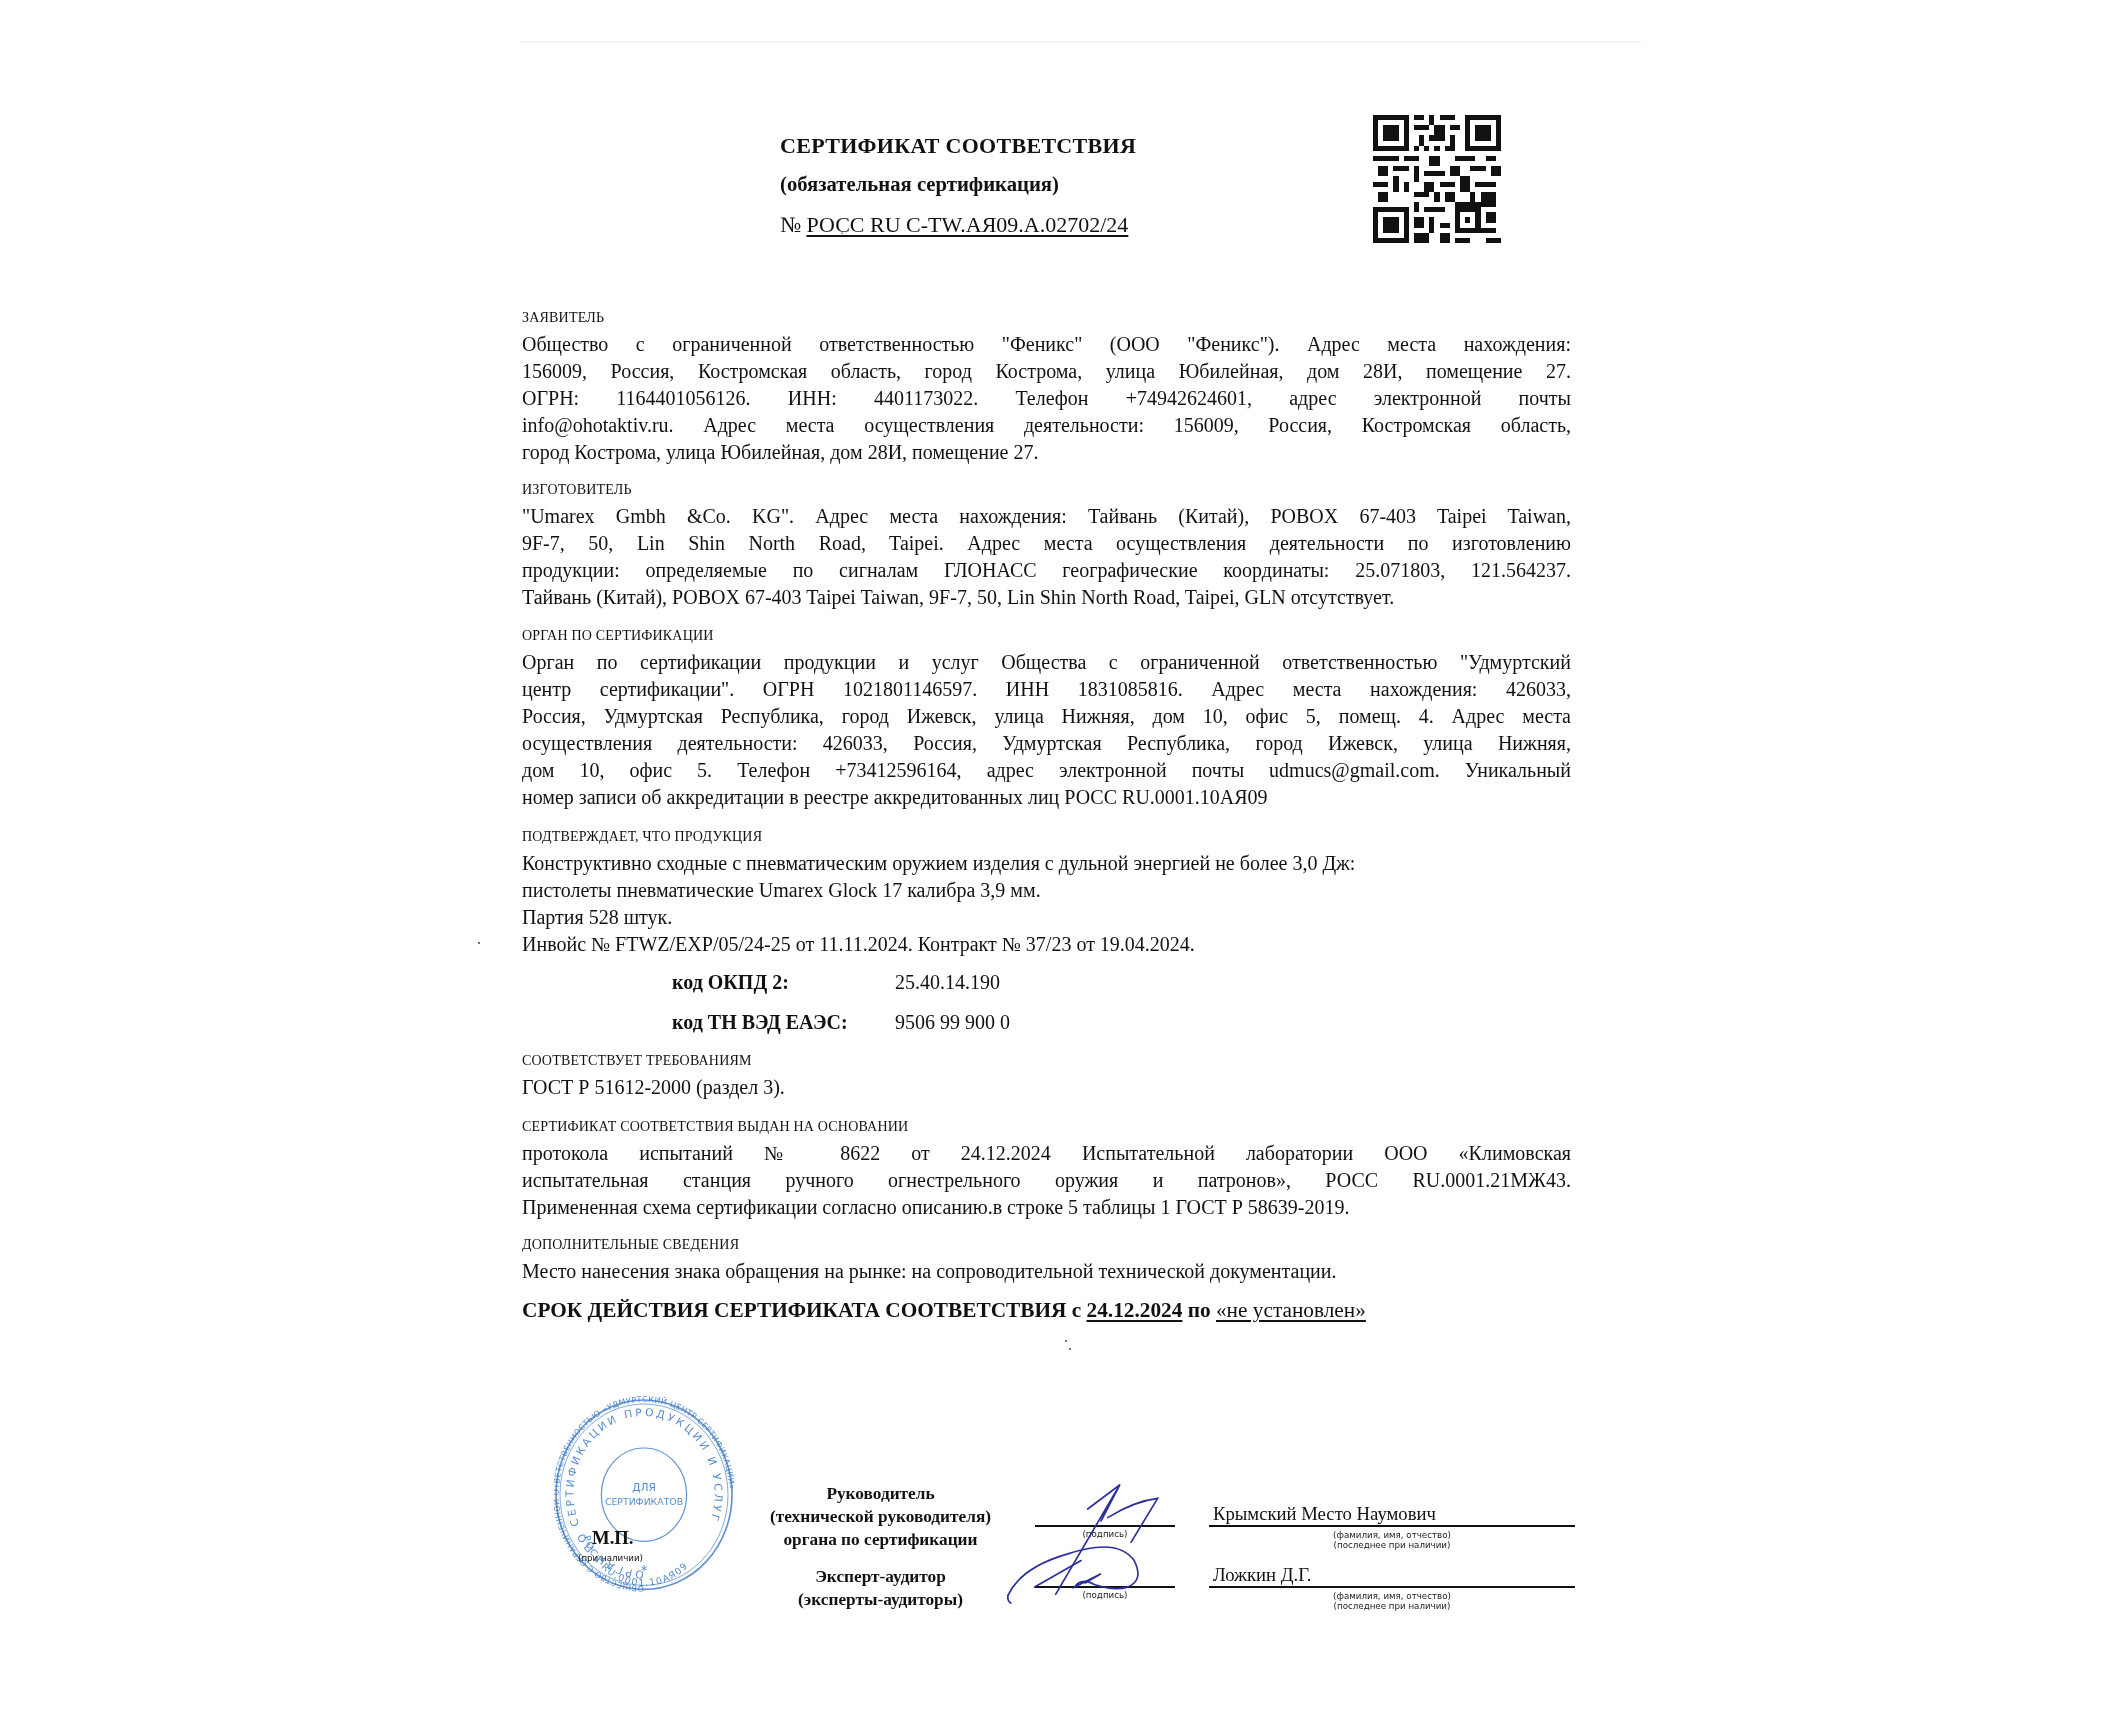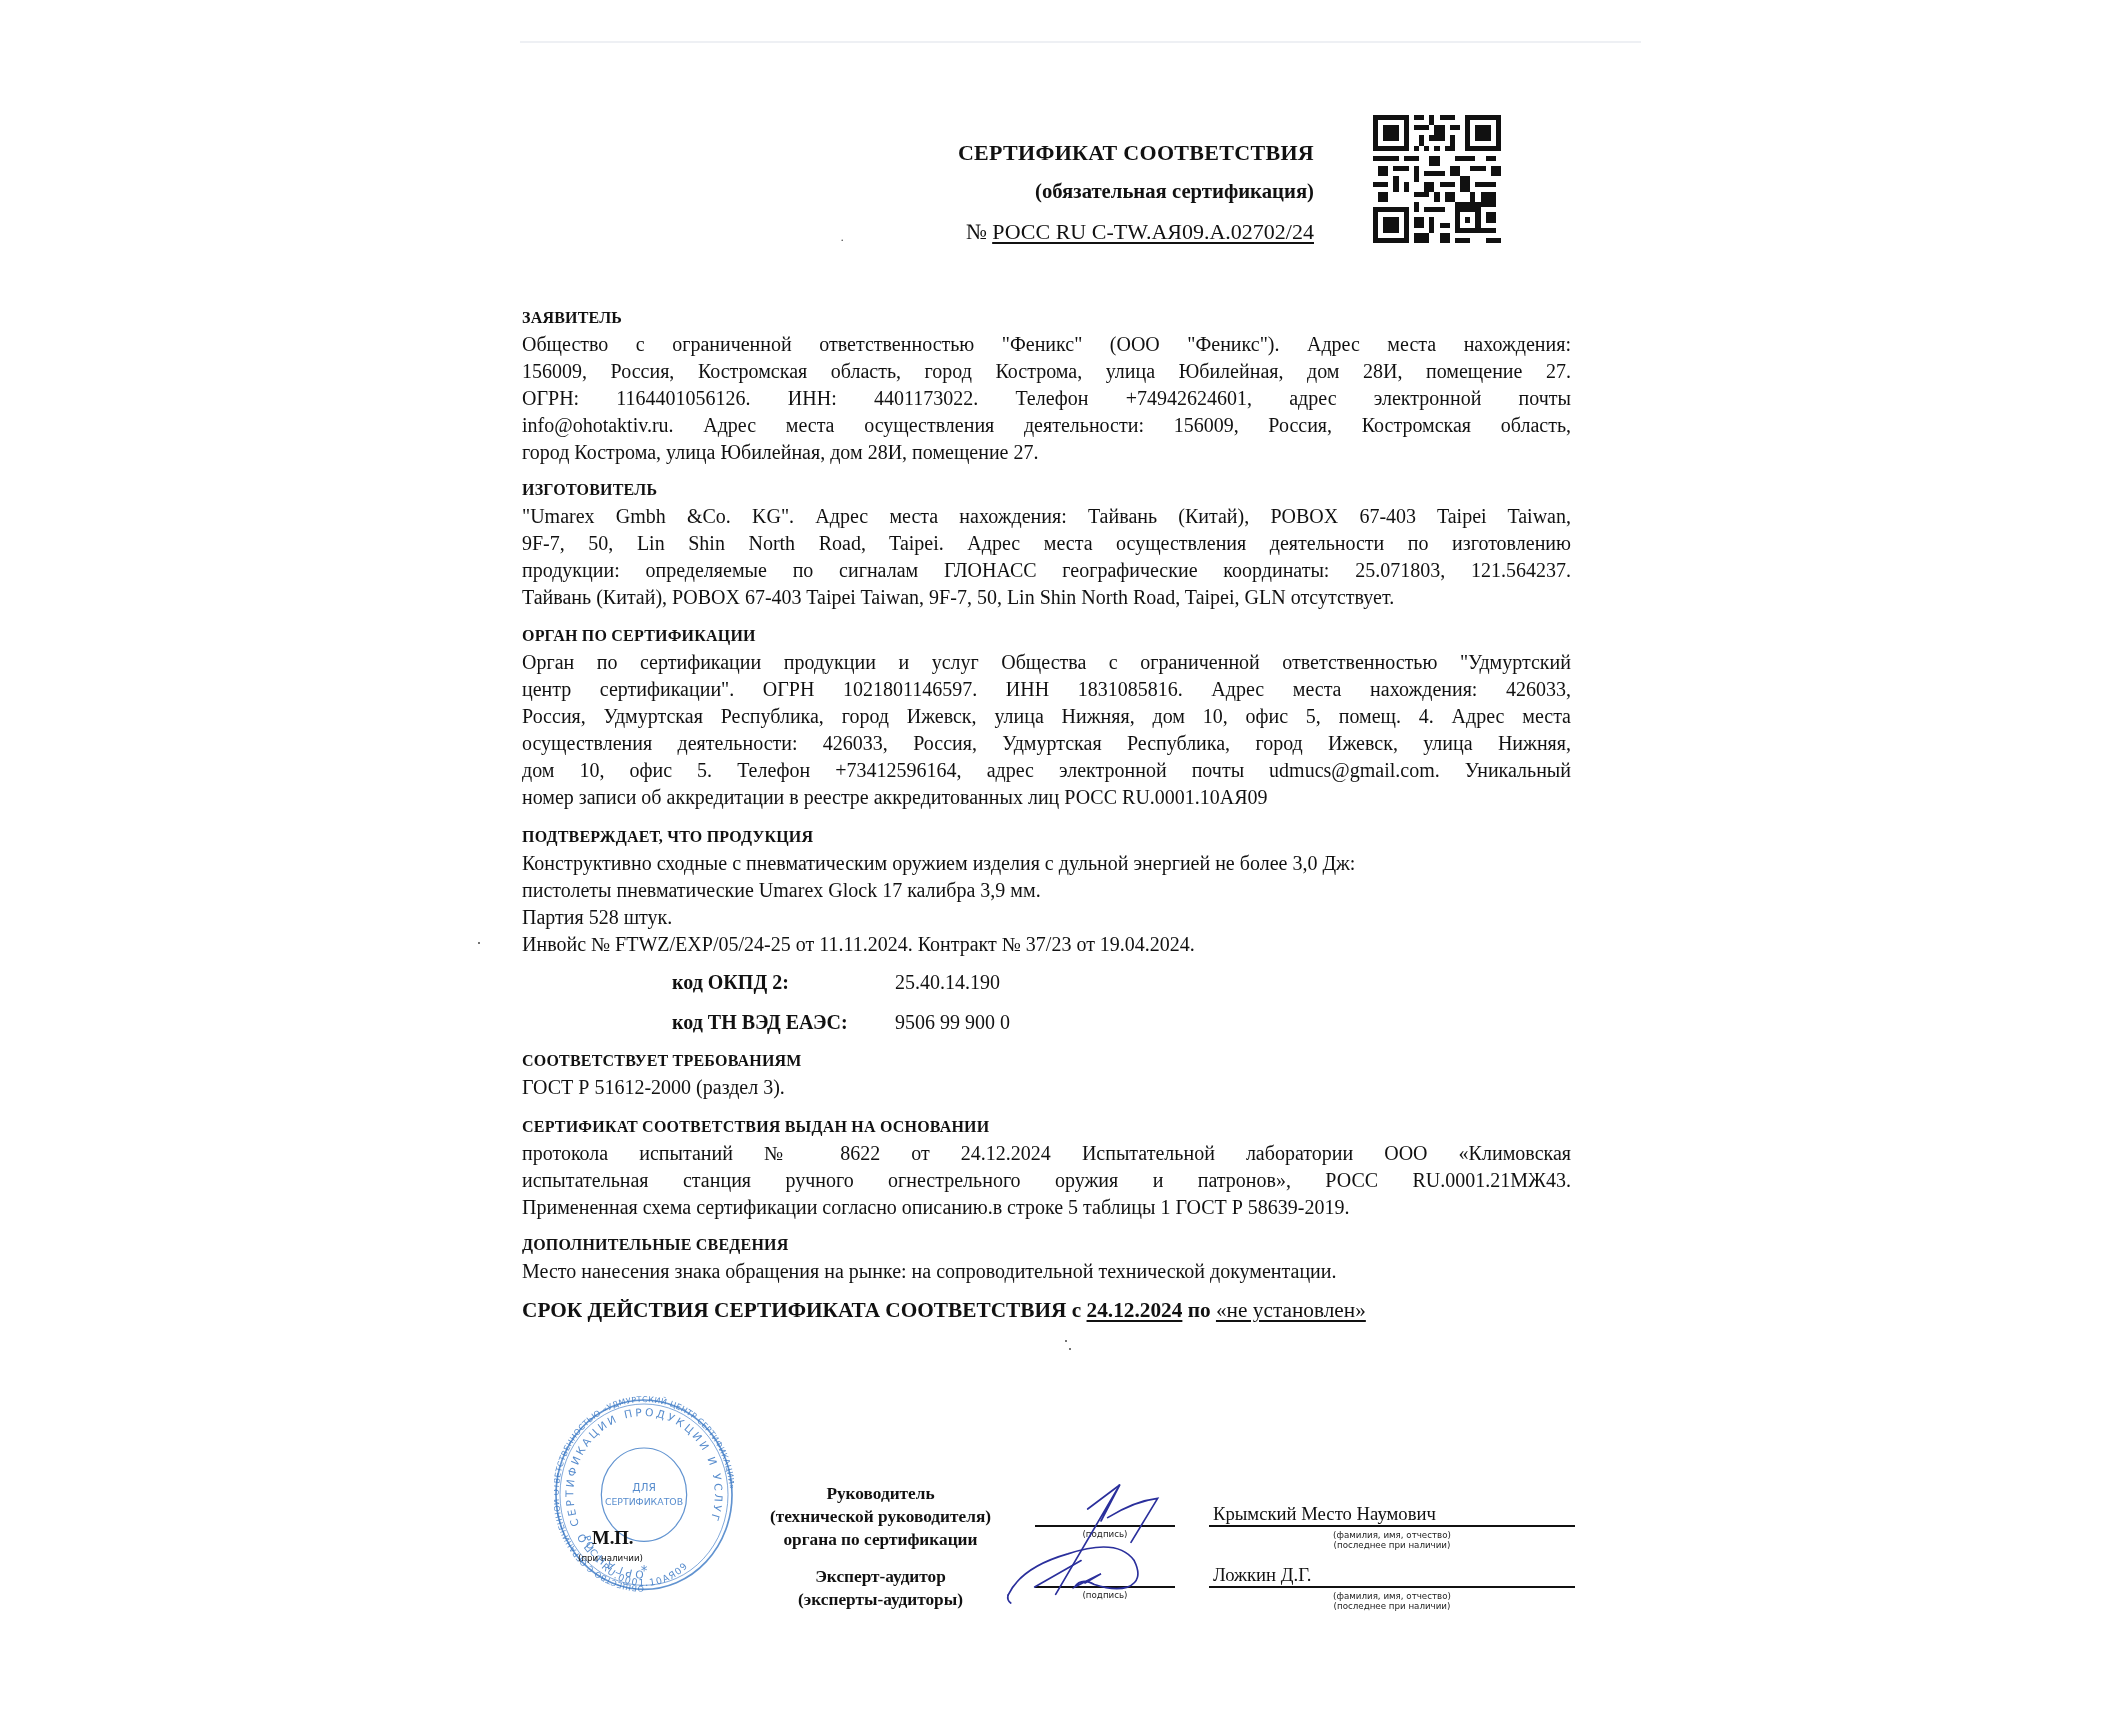--- a/index.html
+++ b/index.html
@@ -1,27 +1,27 @@
 <!DOCTYPE html>
 <html style="font-size:10.7px"><head>
 <meta charset="utf-8">
 <style>
   html, body { margin:0; padding:0; background:#ffffff; }
   body { width:2108px; height:1734px; position:relative; overflow:hidden;
          font-family:"Liberation Serif", "DejaVu Serif", serif; color:#111111; }
   .scanline { position:absolute; left:520px; top:41px; width:1121px; height:2px; background:#eef0f4; }
-  .title-block { position:absolute; left:780px; top:139px; width:534px; text-align:right; }
+  .title-block { position:absolute; left:780px; top:132px; width:534px; text-align:left; }
   .title { font-weight:bold; font-size:22px; line-height:27px; letter-spacing:0.3px; }
   .subtitle { font-weight:bold; font-size:20.7px; line-height:27px; margin-top:12px; }
   .certno { font-size:22px; line-height:27px; margin-top:13.3px; }
   .certno .num { text-decoration:underline; text-underline-offset:3.3px; }
   .certno .dot { position:absolute; left:60px; top:8px; font-size:13.3px; color:#555; }
   .qr { position:absolute; left:1373px; top:115px; width:128px; height:128px; }
   .col { position:absolute; left:522px; width:1049px; }
-  .h { font-weight:bold; font-size:16px; line-height:27px; letter-spacing:0.2px; white-space:nowrap; }
+  .h { font-weight:normal; font-size:14px; line-height:27px; letter-spacing:0.2px; white-space:nowrap; }
   .p { font-size:20px; line-height:27px; text-align:justify; text-align-last:left; }
   .p .ln { display:block; text-align:justify; text-align-last:justify; white-space:nowrap; overflow:visible; }
   .p .ln.last { text-align-last:left; }
   .codes { position:absolute; left:624px; font-size:20px; line-height:27px;margin-left:48px; }
   .codes .lbl { font-weight:bold; display:inline-block; width:223px; }
   .validity { position:absolute; left:522px; top:1297px; font-weight:bold; font-size:21.3px; line-height:27px; white-space:nowrap; }
   .validity .u { text-decoration:underline; text-underline-offset:3.3px; font-weight:normal; }
   .validity .ub { text-decoration:underline; text-underline-offset:3.3px; }
   .stamp { position:absolute; left:554px; top:1396px; width:180px; height:200px; }
   .mp { position:absolute; left:592px; top:1528px; font-weight:bold; font-size:18.7px; line-height:20px;text-align:center; }

